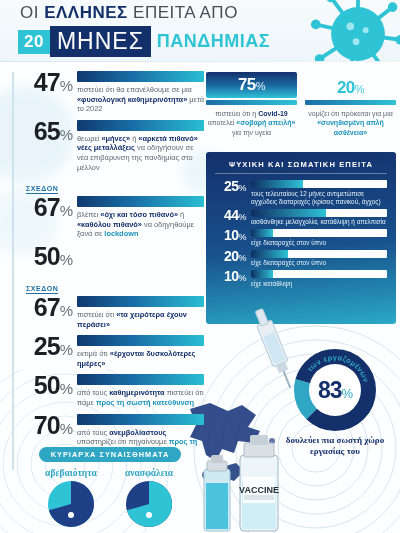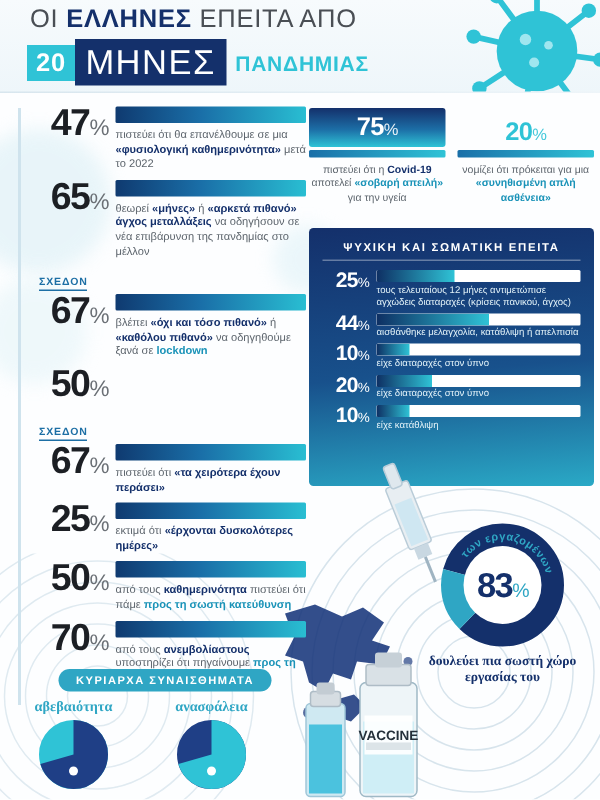--- a/index.html
+++ b/index.html
@@ -27,21 +27,21 @@
   .badge20 {
     display:inline-block; background:#2fc3d6; color:#ffffff; font-weight:700;
     font-size:17px; padding:2px 6px 2px 6px; vertical-align:middle;
     letter-spacing:0.5px;
   }
   .mines {
     display:inline-block; background:#14306b; color:#ffffff; font-weight:400;
     font-size:23px; padding:2px 7px; vertical-align:middle; letter-spacing:1px;
   }
   .pandimias {
-    display:inline-block; color:#2fc3d6; font-weight:700; font-size:14px;
+    display:inline-block; color:#2fc3d6; font-weight:700; font-size:18px;
     vertical-align:middle; margin-left:6px; letter-spacing:0.5px;
   }
   .virus-hdr { position:absolute; right:-6px; top:-14px; width:96px; height:96px; }
   .hdr-rule { position:absolute; left:0; top:61px; width:400px; height:2px;
     background:linear-gradient(90deg,#d8e6ee,#eef5f9); }
 
   
   .blob { position:absolute; border-radius:50%; filter:blur(6px); opacity:.45; }
   .blob-a { left:-22px; top:86px; width:96px; height:96px; background:#cfeaf2; }
   .blob-b { left:-12px; top:186px; width:70px; height:70px; background:#ddf1f6; }
@@ -131,21 +131,21 @@
   .donut-num .sym { font-size:13px; font-weight:400; color:#2fa6c4; }
   .donut-cap { font-size:9px; line-height:11px; color:#14306b; font-weight:700;
     margin-top:3px; font-family:"Liberation Serif", serif; }
 
   
   .emo { position:absolute; left:10px; bottom:2px; width:200px; text-align:center; }
   .emo-title {
     display:inline-block; background:#2fa6c4; color:#ffffff; font-size:7.4px;
     font-weight:700; letter-spacing:1px; padding:3px 12px; border-radius:9px;
   }
-  .emo-row { display:flex; gap:14px; margin-top:6px; }
+  .emo-row { display:flex; justify-content:center; margin-top:6px; }
   .emo-item { width:78px; }
   .emo-label { font-size:9.5px; color:#2fa6c4; font-weight:700;
     font-family:"Liberation Serif", serif; margin-bottom:3px; }
   .emo-pie { width:46px; height:46px; margin:0 auto; }
 
   
   .vials { position:absolute; right:96px; bottom:-4px; width:108px; height:112px; }
   .syringe { position:absolute; left:236px; top:300px; width:92px; height:92px;
     transform:rotate(18deg); pointer-events:none; }
 </style>
@@ -238,21 +238,21 @@
             <div class="bar" style="width:100%"></div>
             <div class="stat-text">πιστεύει ότι θα επανέλθουμε σε μια <b>«φυσιολογική καθημερινότητα»</b> μετά το 2022</div>
           </div>
         </div>
       </div>
       <div class="stat">
         <div class="stat-row">
           <div class="stat-pct">65<span class="sym">%</span></div>
           <div class="stat-body">
             <div class="bar" style="width:100%"></div>
-            <div class="stat-text">θεωρεί <b>«μήνες»</b> ή <b>«αρκετά πιθανό»</b> <b>άγχος μεταλλάξεις</b> να οδηγήσουν σε νέα επιβάρυνση της πανδημίας στο μέλλον</div>
+            <div class="stat-text">θεωρεί <b>«μήνες»</b> ή <b>«αρκετά πιθανό»</b> <b>νέες μεταλλάξεις</b> να οδηγήσουν σε νέα επιβάρυνση της πανδημίας στο μέλλον</div>
           </div>
         </div>
       </div>
       <div class="stat"><div class="stat-almost">ΣΧΕΔΟΝ</div><div class="stat-row">
           <div class="stat-pct">67<span class="sym">%</span></div>
           <div class="stat-body">
             <div class="bar" style="width:100%"></div>
             <div class="stat-text">βλέπει <b>«όχι και τόσο πιθανό»</b> ή <b>«καθόλου πιθανό»</b> να οδηγηθούμε ξανά σε <span class="teal">lockdown</span></div>
           </div>
         </div></div>

